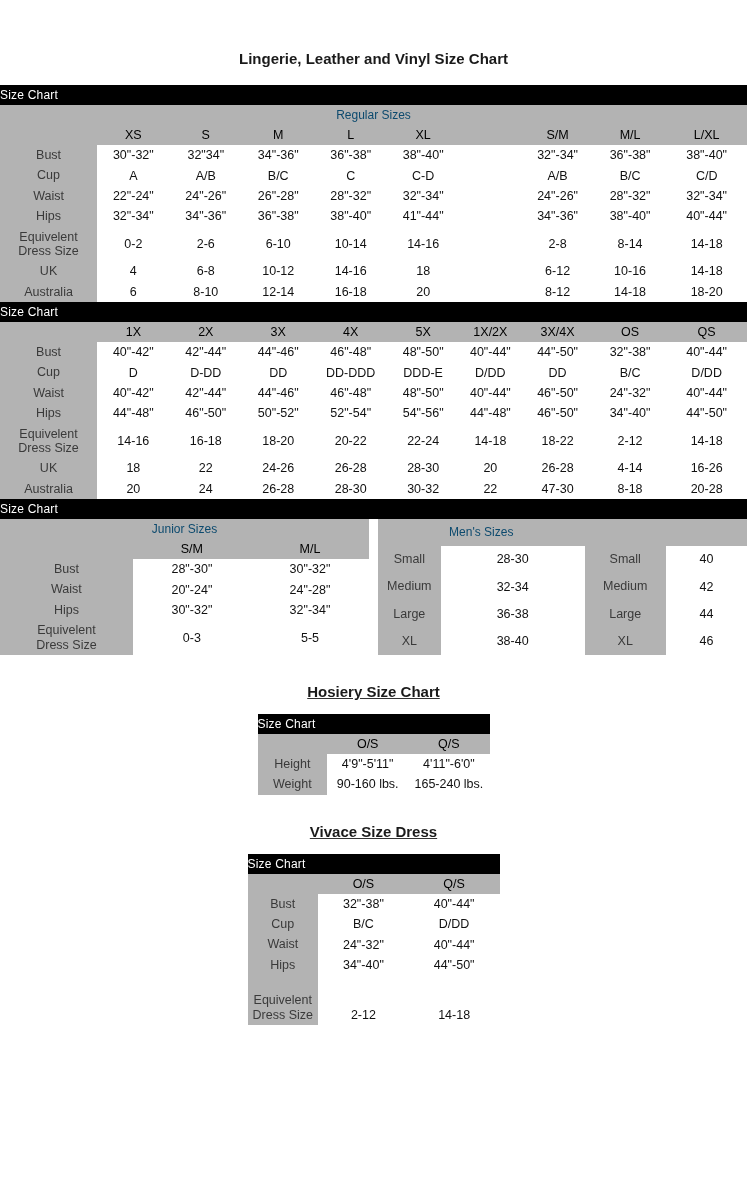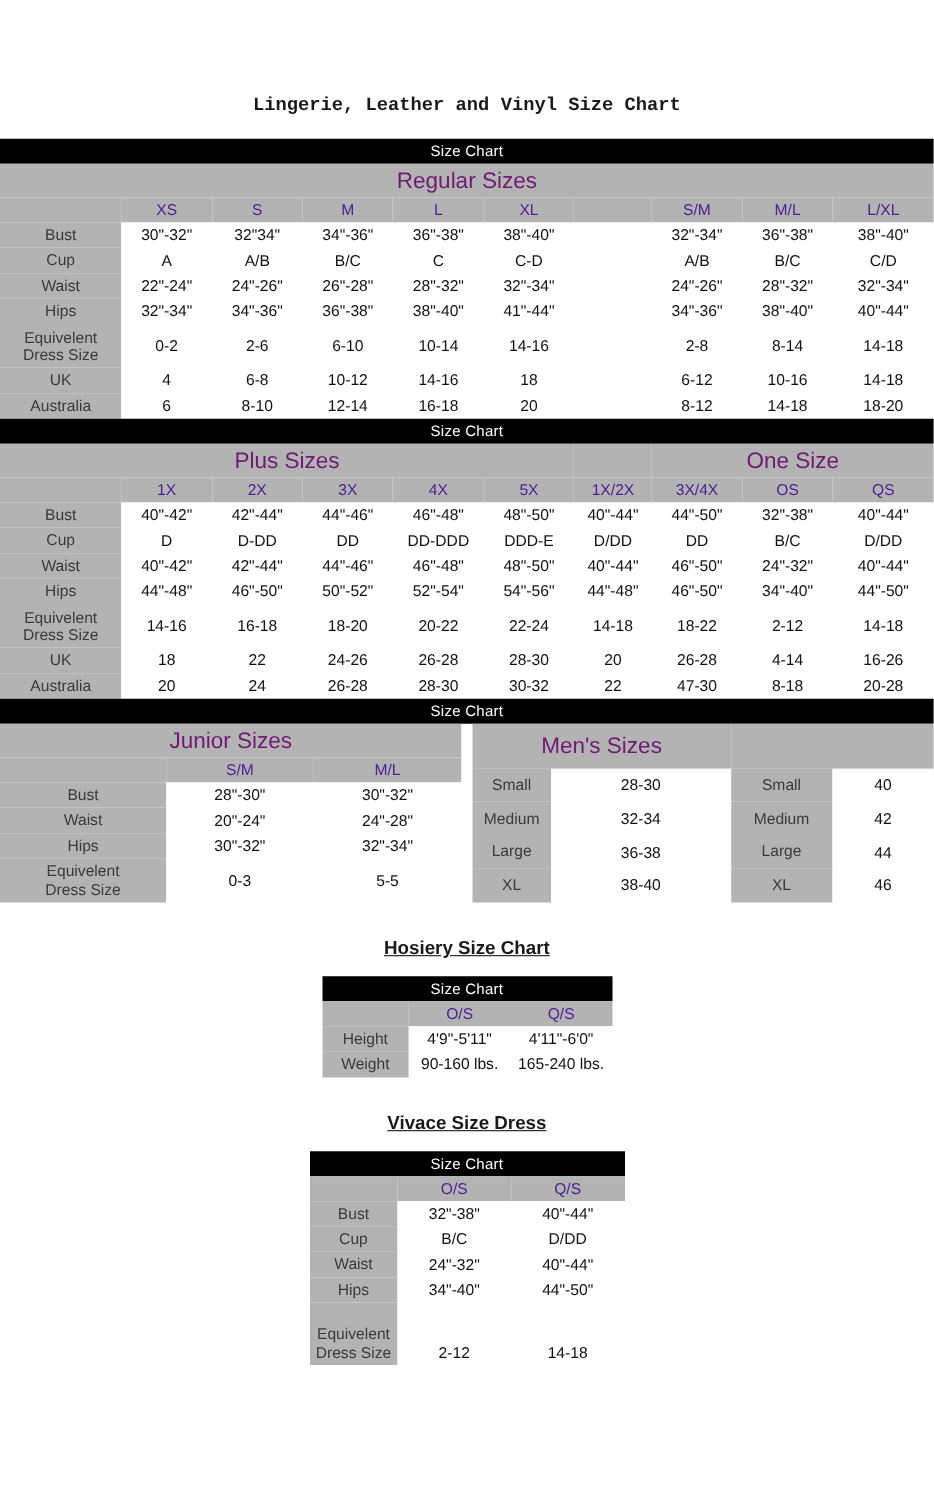--- a/index.html
+++ b/index.html
@@ -13,49 +13,49 @@
   .page { width: 747px; padding: 0; position: relative; }
 
   h1.chart-title {
     text-align: center;
     font-size: 15px;
     font-weight: bold;
     color: #1a1a1a;
     margin: 0;
     padding: 0;
   }
-  .title-block { padding-top: 76px; font-family: Liberation Mono, monospace; }
+  .title-block { padding-top: 50px; }
   .title-block-2 { padding-top: 28px; text-decoration: underline; }
 
   table.szchart {
     width: 100%;
     border-collapse: collapse;
     table-layout: fixed;
     font-size: 12.5px;
   }
   .band {
     background: #000000;
     color: #ffffff;
-    text-align: center;
+    text-align: left;
     font-size: 12px;
     padding: 3px 0;
     letter-spacing: .2px;
   }
   .grp {
     background: #b3b3b3;
     text-align: center;
-    font-size: 18px;
-    color: #701a75;
+    font-size: 12px;
+    color: #0c4a6e;
     padding: 3px 0;
   }
   .hdr {
     background: #b3b3b3;
     text-align: center;
     font-size: 12.5px;
-    color: #4c1d95;
+    color: #000000;
     padding: 3px 0;
   }
   .rowlabel {
     background: #b3b3b3;
     text-align: center;
     font-size: 12.5px;
     color: #3a3a3a;
     padding: 3px 4px;
     line-height: 1.15;
   }
@@ -226,25 +226,20 @@
         <col style="width:9.7%">
           <col style="width:9.7%">
           <col style="width:8.3%">
           <col style="width:9.7%">
         <col style="width:9.7%">
           <col style="width:10.8%">
       </colgroup>
       <tbody>
         <tr>
           <td class="band" colspan="10">Size Chart</td>
-        </tr>
-        <tr>
-          <td class="grp" colspan="6">Plus Sizes</td>
-          <td class="grp"></td>
-          <td class="grp" colspan="3">One Size</td>
         </tr>
         <tr>
           <td class="hdr"></td>
           <td class="hdr">1X</td>
           <td class="hdr">2X</td>
           <td class="hdr">3X</td>
           <td class="hdr">4X</td>
           <td class="hdr">5X</td>
           <td class="hdr">1X/2X</td>
           <td class="hdr">3X/4X</td>

